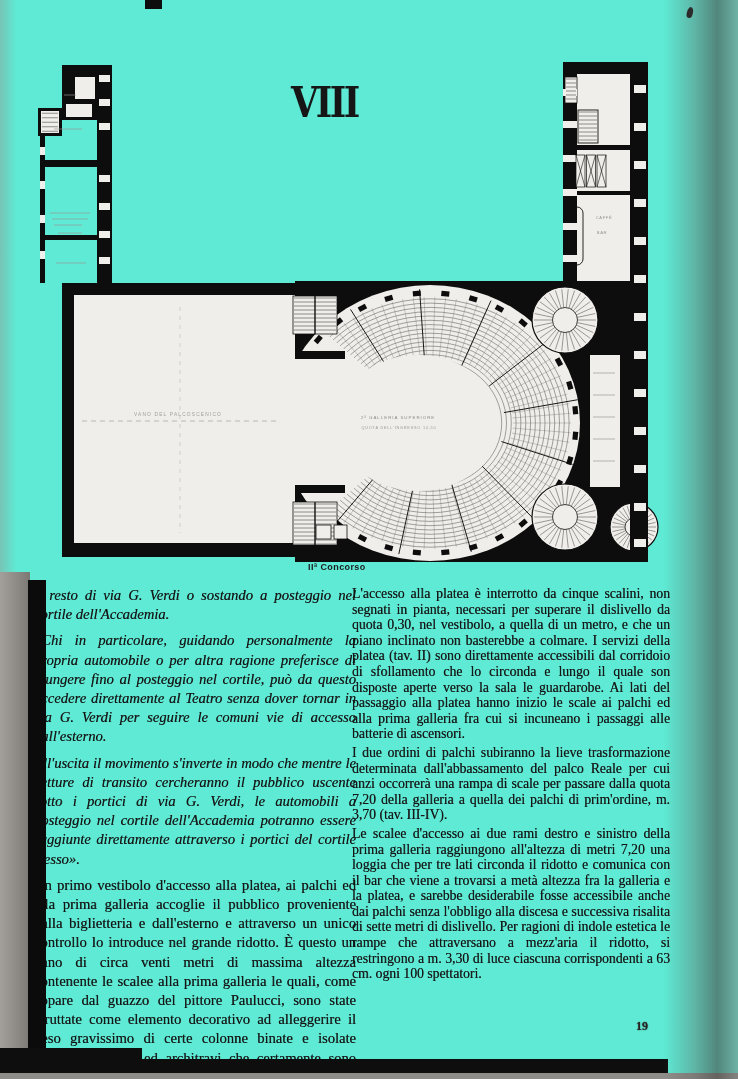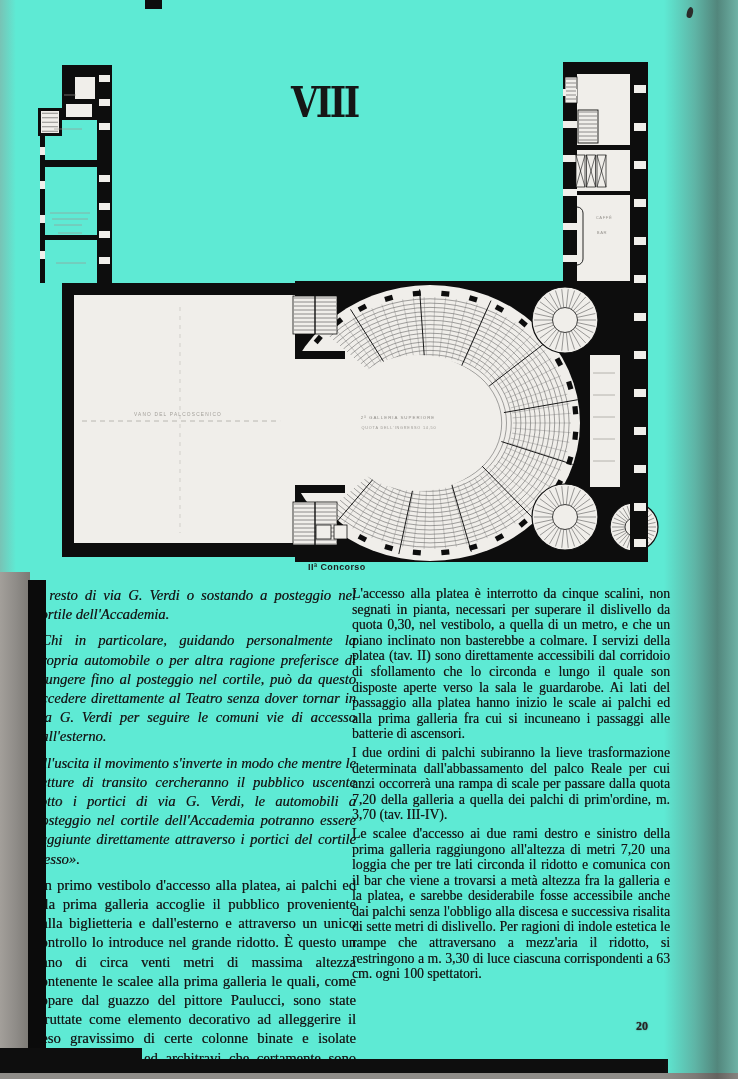--- a/index.html
+++ b/index.html
@@ -426,21 +426,21 @@
     <p class="it">All'uscita il movimento s'inverte in modo che mentre le vetture di transito cercheranno il pubblico uscente sotto i portici di via G. Verdi, le automobili a posteggio nel cortile dell'Accademia potranno essere raggiunte direttamente attraverso i portici del cortile stesso».</p>
     <p>Un primo vestibolo d'accesso alla platea, ai palchi ed alla prima galleria accoglie il pubblico proveniente dalla biglietteria e dall'esterno e attraverso un unico controllo lo introduce nel grande ridotto. È questo un vano di circa venti metri di massima altezza contenente le scalee alla prima galleria le quali, come appare dal guazzo del pittore Paulucci, sono state sfruttate come elemento decorativo ad alleggerire il peso gravissimo di certe colonne binate e isolate sorreggenti archi ed architravi che certamente sono cadute nel progetto nella fretta del Concorso.</p>
   </div>
 
   <div class="col col-right">
     <p>L'accesso alla platea è interrotto da cinque scalini, non segnati in pianta, necessari per superare il dislivello da quota 0,30, nel vestibolo, a quella di un metro, e che un piano inclinato non basterebbe a colmare. I servizi della platea (tav. II) sono direttamente accessibili dal corridoio di sfollamento che lo circonda e lungo il quale son disposte aperte verso la sala le guardarobe. Ai lati del passaggio alla platea hanno inizio le scale ai palchi ed alla prima galleria fra cui si incuneano i passaggi alle batterie di ascensori.</p>
     <p>I due ordini di palchi subiranno la lieve trasformazione determinata dall'abbassamento del palco Reale per cui anzi occorrerà una rampa di scale per passare dalla quota 7,20 della galleria a quella dei palchi di prim'ordine, m. 3,70 (tav. III-IV).</p>
     <p>Le scalee d'accesso ai due rami destro e sinistro della prima galleria raggiungono all'altezza di metri 7,20 una loggia che per tre lati circonda il ridotto e comunica con il bar che viene a trovarsi a metà altezza fra la galleria e la platea, e sarebbe desiderabile fosse accessibile anche dai palchi senza l'obbligo alla discesa e successiva risalita di sette metri di dislivello. Per ragioni di indole estetica le rampe che attraversano a mezz'aria il ridotto, si restringono a m. 3,30 di luce ciascuna corrispondenti a 63 cm. ogni 100 spettatori.</p>
   </div>
 
-  <div class="abs page-number">20</div>
+  <div class="abs page-number">19</div>
 
   <div class="abs gutter-gray"></div>
   <div class="abs gutter-bar"></div>
   <div class="abs bottom-band-left"></div>
   <div class="abs bottom-band"></div>
   <div class="abs bottom-edge"></div>
   <div class="abs top-tick"></div>
   <div class="abs apostrophe-mark"></div>
   <div class="abs right-curl"></div>
 </div>

